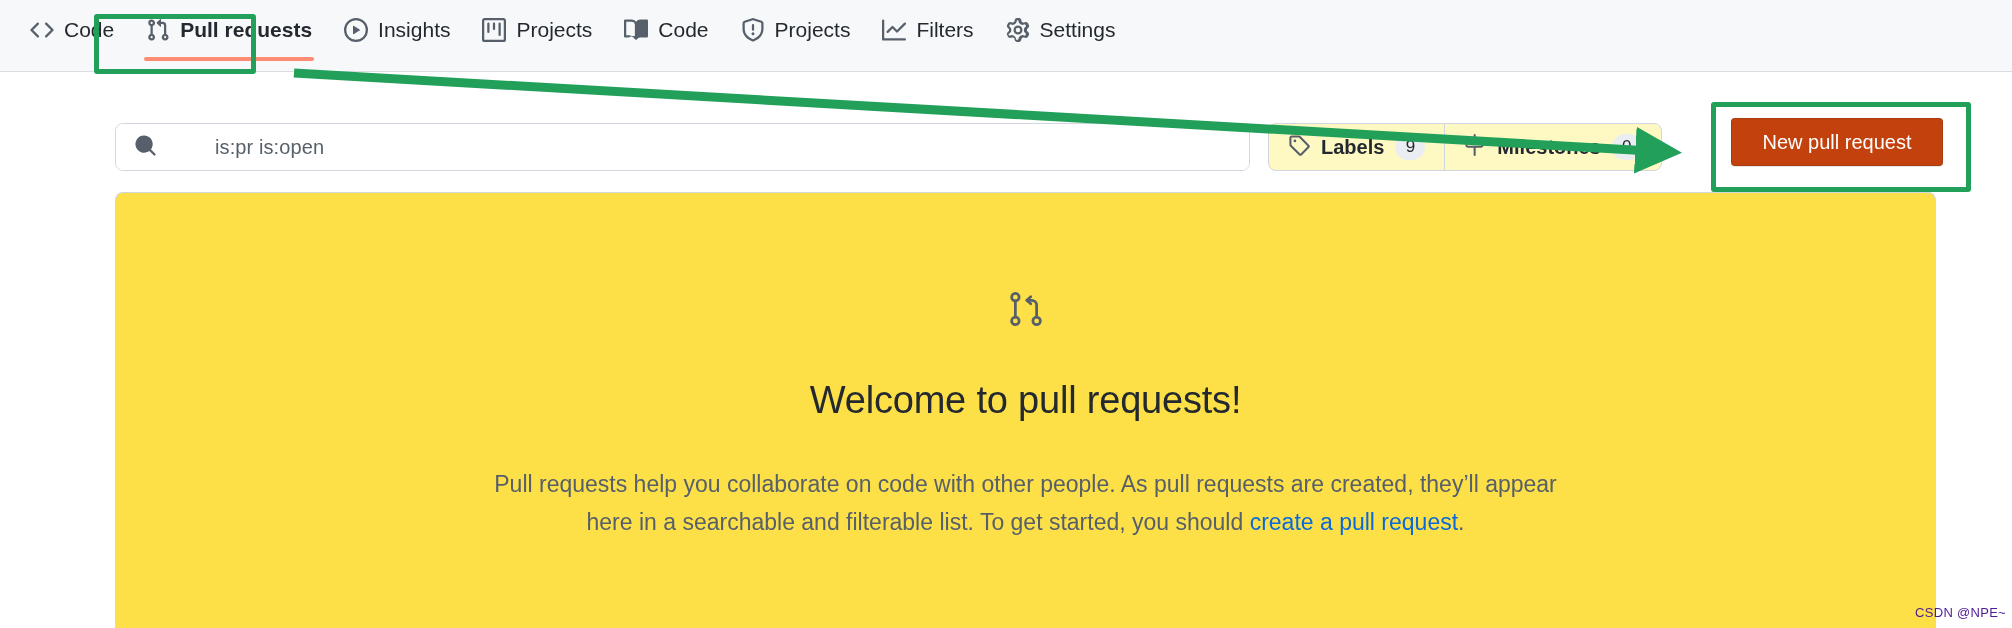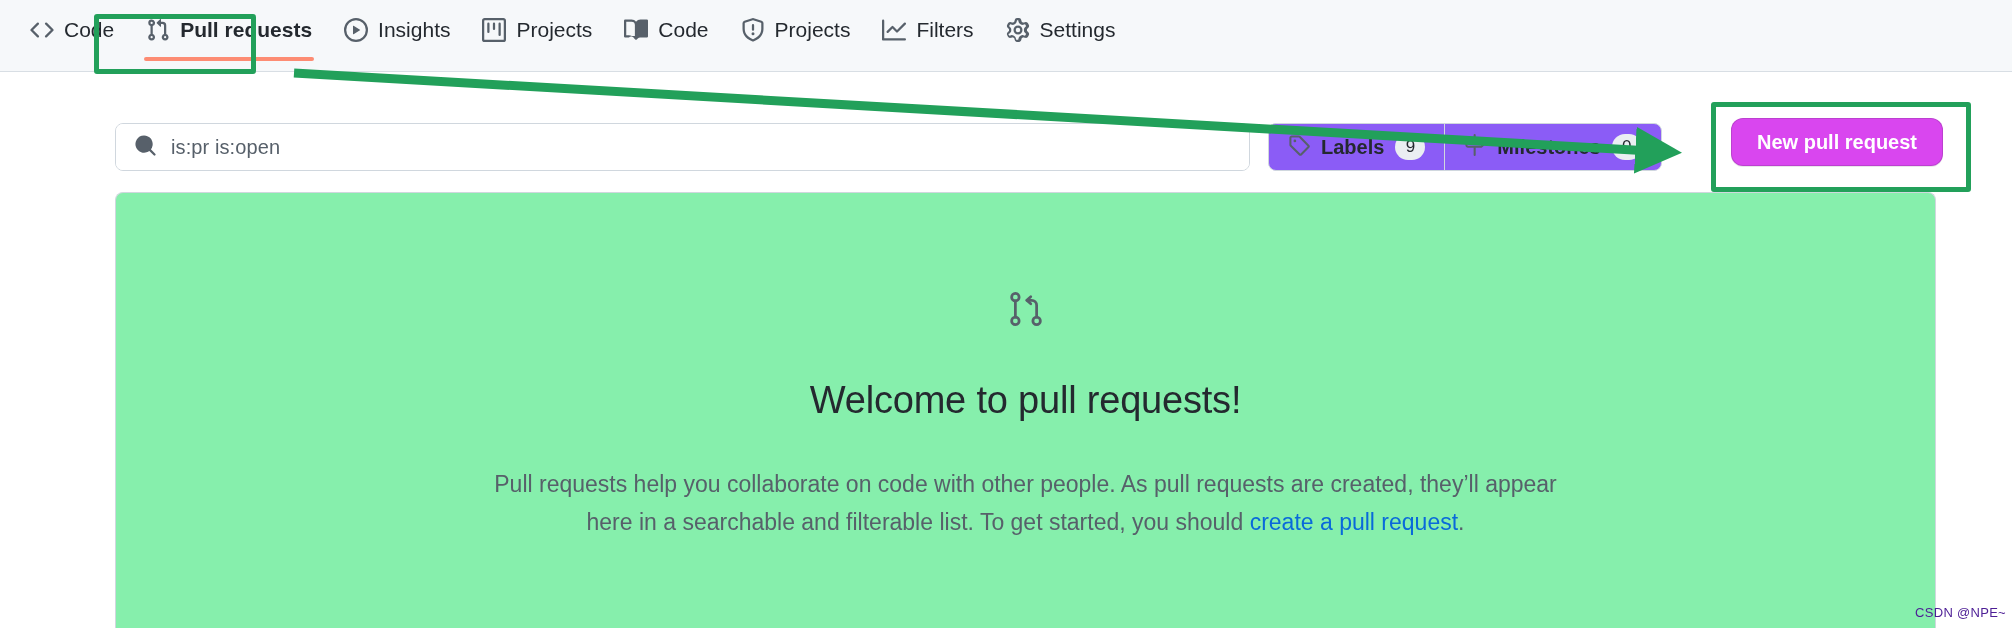--- a/index.html
+++ b/index.html
@@ -108,30 +108,31 @@
     gap: 14px;
     padding: 0 18px;
     background: #ffffff;
     cursor: text;
   }
   .search-wrap svg { flex: none; color: #57606a; }
   .search-value {
     font-size: 20px;
     color: #57606a;
     letter-spacing: .1px;
+    margin-left: 44px;
   }
 
   .lm-group {
     display: flex;
     margin-left: 18px;
     height: 48px;
     border: 1px solid #d0d7de;
     border-radius: 8px;
     overflow: hidden;
-    background: #8b5cf6;
+    background: #fef9c3;
   }
   .lm-btn {
     display: flex;
     align-items: center;
     gap: 11px;
     padding: 0 19px;
     font-size: 20px;
     font-weight: bold;
     color: #24292f;
     cursor: pointer;
@@ -155,43 +156,43 @@
 
   .new-pr-btn {
     position: absolute;
     left: 1731px;
     top: 118px;
     display: inline-flex;
     align-items: center;
     justify-content: center;
     width: 212px;
     height: 48px;
-    background: #d946ef;
+    background: #c2410c;
     border: 1px solid rgba(27,31,36,0.15);
-    border-radius: 12px;
+    border-radius: 4px;
     color: #ffffff;
     font-size: 20px;
-    font-weight: bold;
+    font-weight: normal;
     cursor: pointer;
     box-shadow: 0 1px 0 rgba(27,31,36,0.1);
     user-select: none;
     white-space: nowrap;
   }
 
   
   .pr-box {
     position: absolute;
     left: 115px;
     top: 192px;
     width: 1821px;
     height: 436px;
     border: 1px solid #d0d7de;
     border-bottom: none;
     border-radius: 8px 8px 0 0;
-    background: #86efac;
+    background: #fde047;
     overflow: hidden;
   }
   .blank-state {
     display: flex;
     flex-direction: column;
     align-items: center;
     padding-top: 96px;
   }
   .pr-big-icon { color: #57606a; margin-bottom: 46px; }
   .blank-title {

